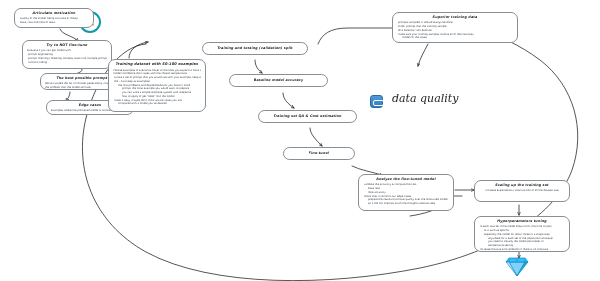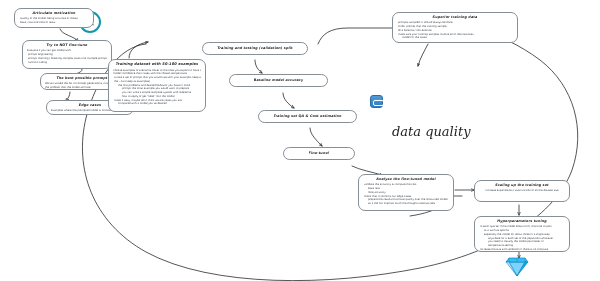--- a/index.html
+++ b/index.html
@@ -16,23 +16,23 @@
         font-weight:600;font-size:3.4px;line-height:1.45;letter-spacing:.1px;
         color:#1e1e1e;white-space:nowrap;overflow:hidden;}
   .node .title.wide{font-size:3.6px;}
   .node .body{display:block;font-size:2.5px;line-height:1.5;color:#343a40;
         margin-top:1.5px;}
   .node .body .ln{display:block;white-space:nowrap;overflow:hidden;}
   .node .body .ln.b1{padding-left:3px;text-indent:-2px;}
   .node .body .ln.b2{padding-left:7px;text-indent:-2px;}
   .node .body .ln.b3{padding-left:11px;text-indent:-2px;}
   .node .body .ln.p{padding-left:0;text-indent:0;}
-  .center-label{position:absolute;font-style:italic;font-size:13px;
+  .center-label{position:absolute;font-style:italic;font-size:11px;
         font-weight:400;color:#1e1e1e;font-family:"DejaVu Serif",serif;
-        white-space:nowrap;margin-top:32px;}
+        white-space:nowrap;}
 
   .icon-clock{position:absolute;width:22px;height:22px;border-radius:50%;
         border:2px solid #1098ad;background:#fff;box-sizing:border-box;}
   .icon-clock i{position:absolute;display:block;background:#e03131;}
   .icon-clock i.h{left:5px;top:9px;width:8px;height:1.4px;
         transform:rotate(18deg);transform-origin:left center;}
   .icon-clock i.m{left:6px;top:10px;width:5px;height:1.2px;
         transform:rotate(-30deg);transform-origin:left center;}
 
   .icon-link{position:absolute;width:13px;height:13px;border-radius:3px;

